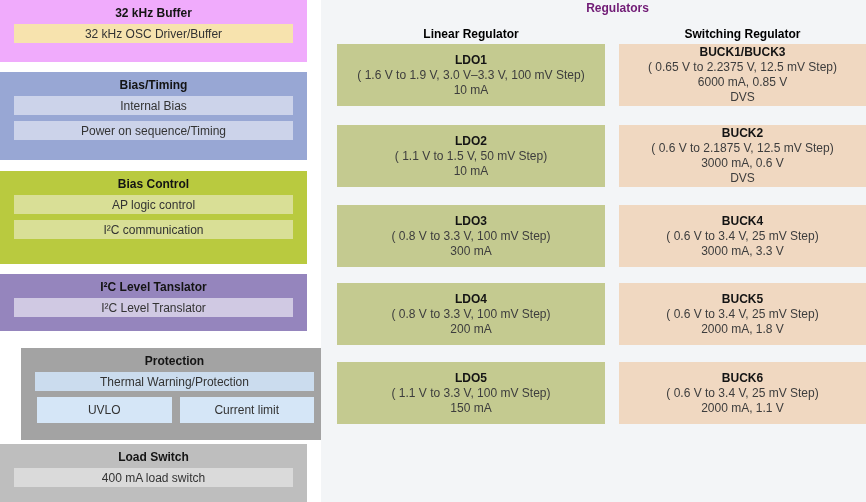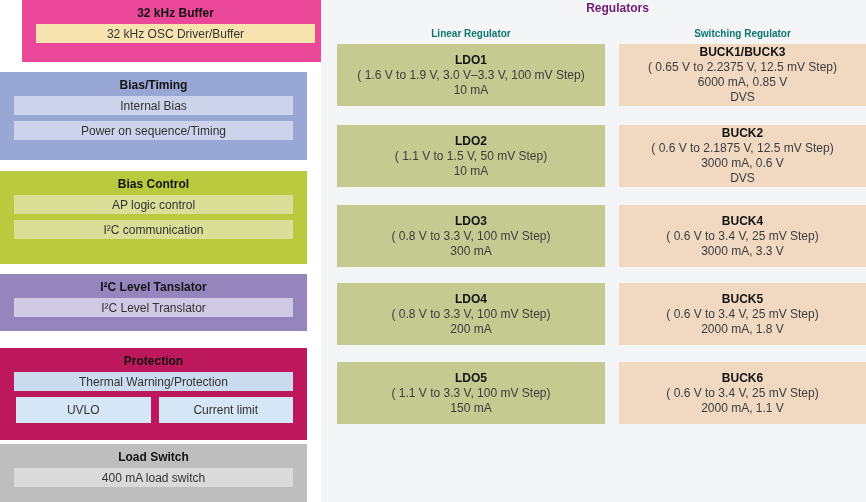--- a/index.html
+++ b/index.html
@@ -19,44 +19,44 @@
   }
   .lbox{
     margin:4px 14px 2px 14px;height:19px;
     display:flex;align-items:center;justify-content:center;
     font-size:12px;color:#333333;
   }
   .lbox + .lbox{margin-top:6px;}
   .lsplit{display:flex;margin:6px 14px 0 16px;gap:8px;}
   .lsplit .lbox{margin:0;height:26px;flex:1;}
 
-  .b-buffer{background:#ec4899;margin-left:22px;}      .b-buffer .lbox{background:#f7e3ae;}
+  .b-buffer{background:#f0abfc;}      .b-buffer .lbox{background:#f7e3ae;}
   .b-bias{background:#98a7d4;}        .b-bias .lbox{background:#ccd3ea;}
   .b-logic{background:#b9ca3f;}       .b-logic .lbox{background:#d9df96;}
   .b-i2c{background:#9585bd;}         .b-i2c .lbox{background:#d0c9e3;}
-  .b-prot{background:#be185d;}        .b-prot .lbox{background:#cbdcee;}
+  .b-prot{background:#a3a3a3;margin-left:21px;}        .b-prot .lbox{background:#cbdcee;}
   .b-prot .lsplit .lbox{background:#d5e6f7;}
   .b-load{background:#bebebe;}        .b-load .lbox{background:#dadada;}
 
   
   .panel{
     position:absolute;left:321px;top:0;width:545px;height:502px;
     background:#f3f5f7;
   }
   .panel-title{
     position:absolute;top:2px;left:0;width:100%;box-sizing:border-box;
     padding-left:48px;text-align:center;
     font-size:12px;font-weight:bold;color:#701a75;line-height:13px;
   }
   .rcol{position:absolute;top:0;height:502px;}
   .col-linear{left:16px;width:268px;}
   .col-switching{left:298px;width:247px;}
   .rcol-header{
     position:absolute;top:27px;left:0;width:100%;text-align:center;
-    font-size:10px;font-weight:bold;color:#0f766e;line-height:14px;
+    font-size:12px;font-weight:bold;color:#000000;line-height:14px;
   }
   .rblock{
     position:absolute;left:0;width:100%;height:62px;box-sizing:border-box;
     display:flex;flex-direction:column;justify-content:center;align-items:center;
     text-align:center;line-height:15px;font-size:12px;color:#3d3d3d;
   }
   .rblock .rname{font-weight:bold;color:#141414;}
   .ldo{background:#c4ca90;}
   .buck{background:#f0d8c1;}
   .r1{top:44px;} .r2{top:125px;} .r3{top:205px;} .r4{top:283px;} .r5{top:362px;}

